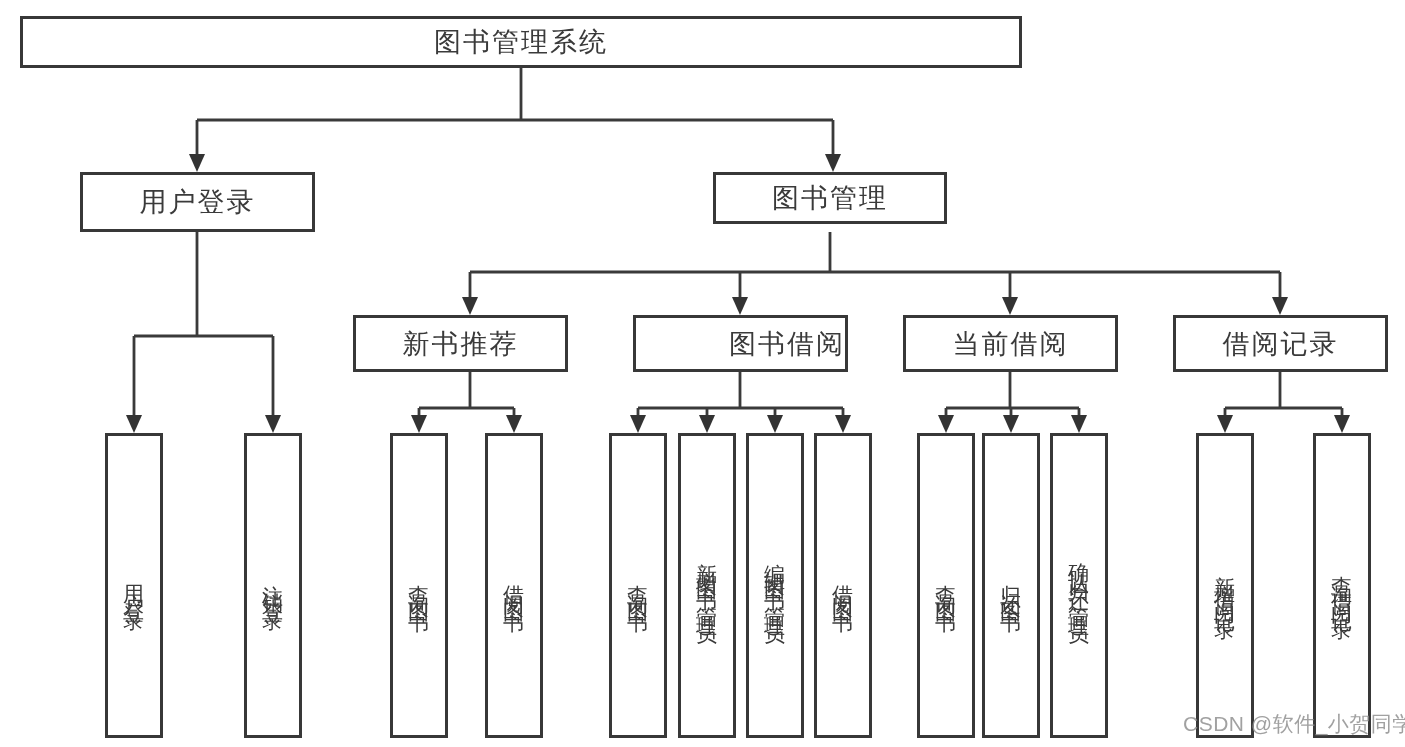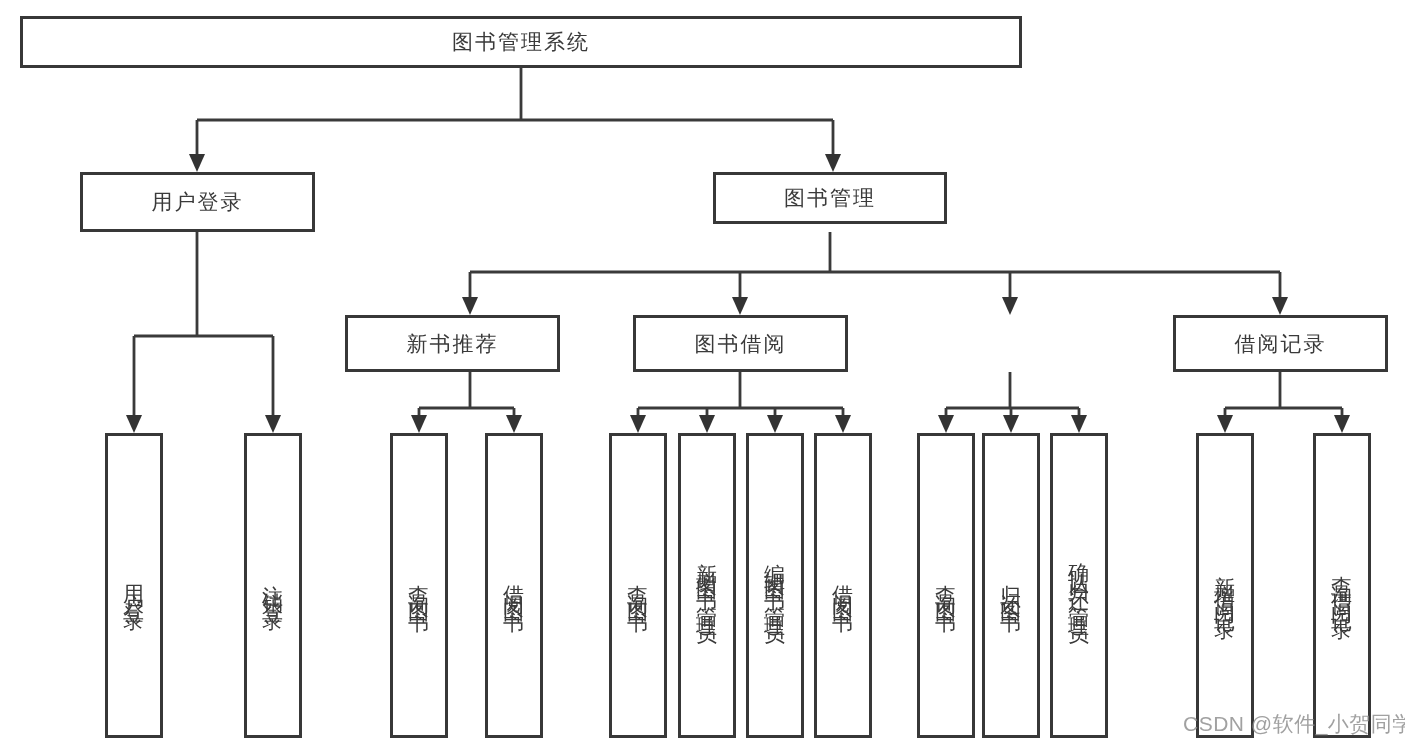--- a/index.html
+++ b/index.html
@@ -36,30 +36,30 @@
     position: absolute;
     box-sizing: border-box;
     border: 3px solid #383838;
     background: #ffffff;
     display: flex;
     align-items: center;
     justify-content: center;
     color: #3a3a3a;
   }
   .node.h {
-    font-size: 21px;
+    font-size: 27px;
     letter-spacing: 2px;
     white-space: nowrap;
   }
   .node.root  { left: 20px;  top: 16px;  width: 1002px; height: 52px; }
   .node.lvl2a { left: 80px;  top: 172px; width: 235px;  height: 60px; }
   .node.lvl2b { left: 713px; top: 172px; width: 234px;  height: 52px; }
   .node.lvl3  { top: 315px;  width: 215px; height: 57px; }
-  .node.l3-0 { left: 345px; align-items: center; }
-  .node.l3-1 { left: 633px; }
+  .node.l3-0 { left: 353px; align-items: center; }
+  .node.l3-1 { left: 633px; justify-content: flex-end; }
   .node.l3-2 { left: 903px; }
   .node.l3-3 { left: 1173px; }
   .node.leaf {
     top: 433px;
     width: 58px;
     height: 305px;
   }
   .leaf .vtext {
     writing-mode: vertical-rl;
     text-orientation: mixed;
@@ -158,20 +158,23 @@
   <div class="node h lvl2b">
     <span>图书管理</span>
   </div>
 
   <div class="node h lvl3 l3-0">
     <span>新书推荐</span>
   </div>
   <div class="node h lvl3 l3-1">
     <span>图书借阅</span>
   </div>
+  <div class="node h lvl3 l3-2">
+    <span>当前借阅</span>
+  </div>
   <div class="node h lvl3 l3-3">
     <span>借阅记录</span>
   </div>
 
   <div class="node leaf lf-0">
     <span class="vtext">用户登录</span>
   </div>
   <div class="node leaf lf-1">
     <span class="vtext">注销登录</span>
   </div>

